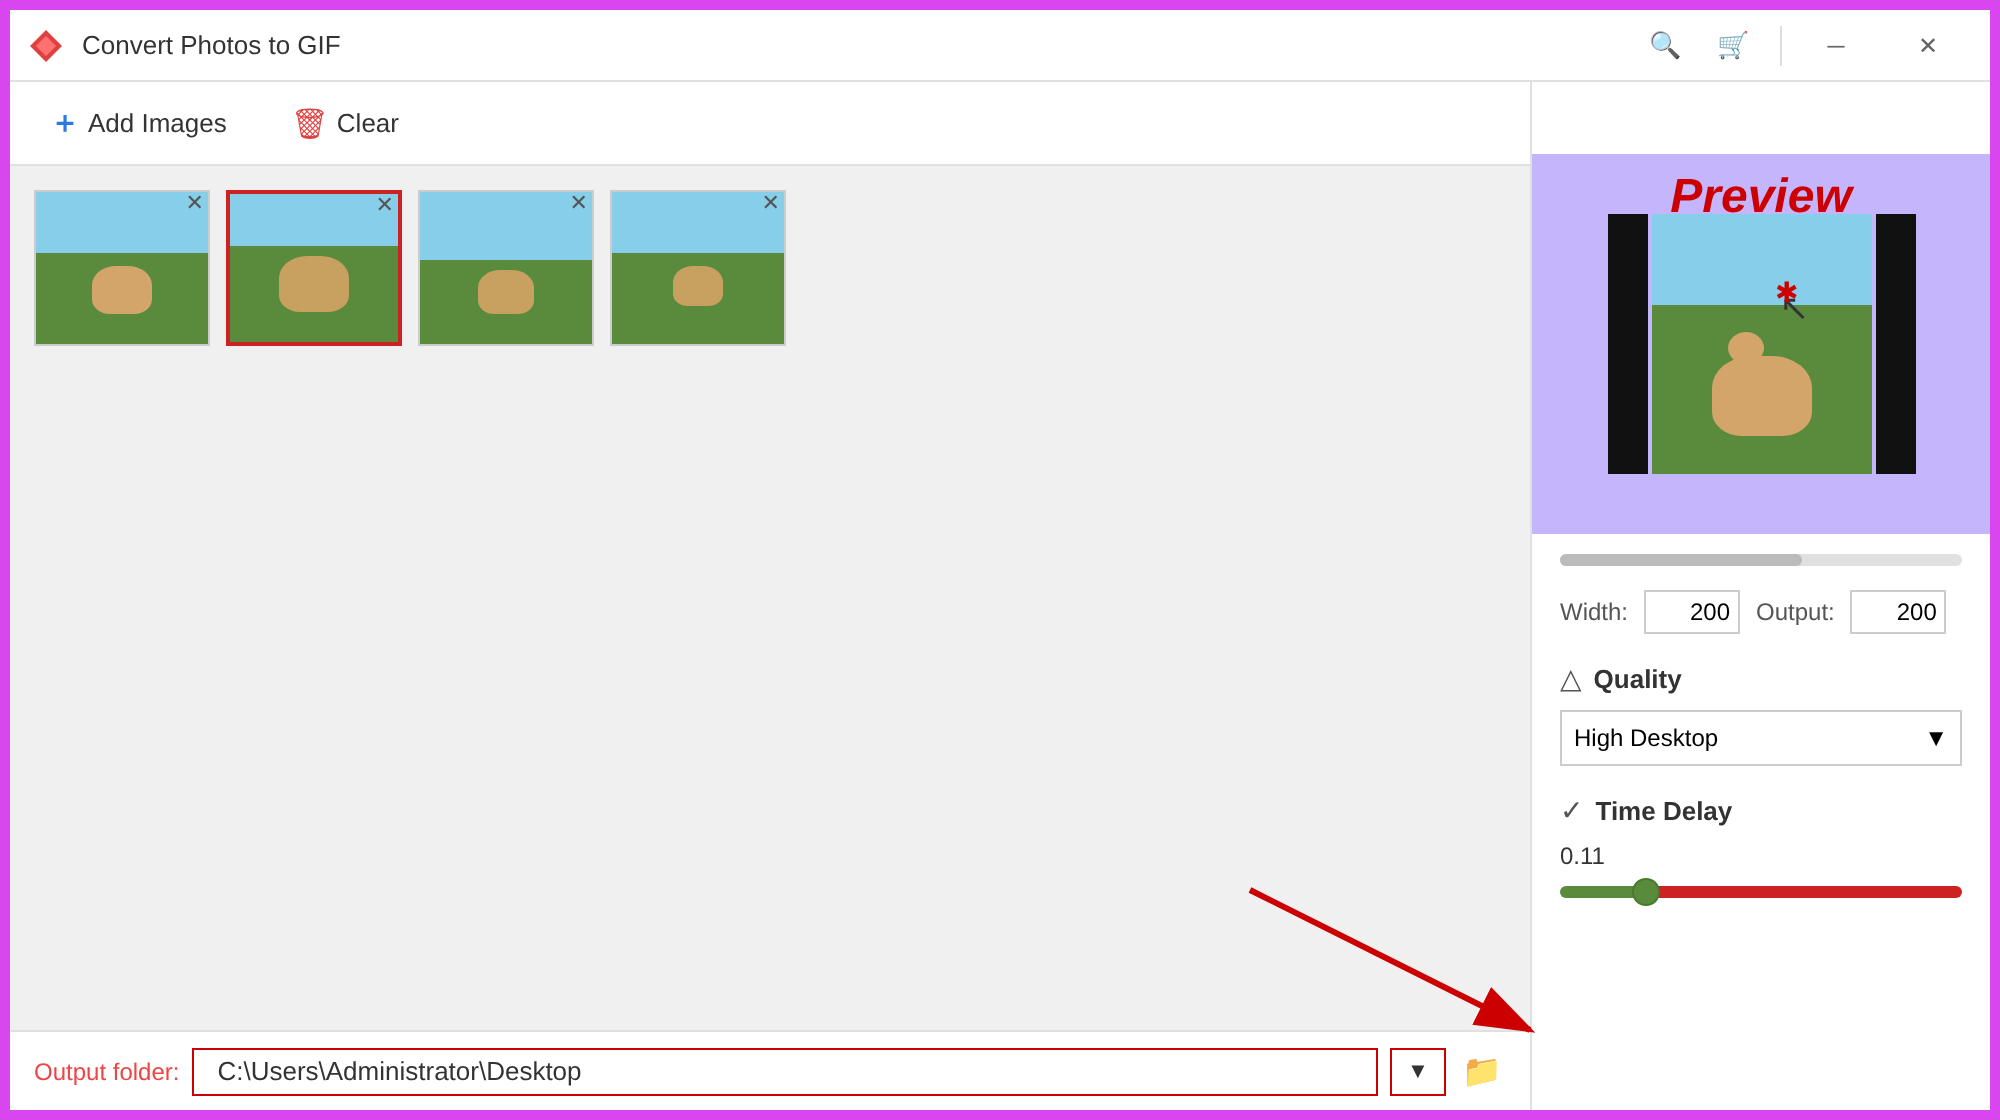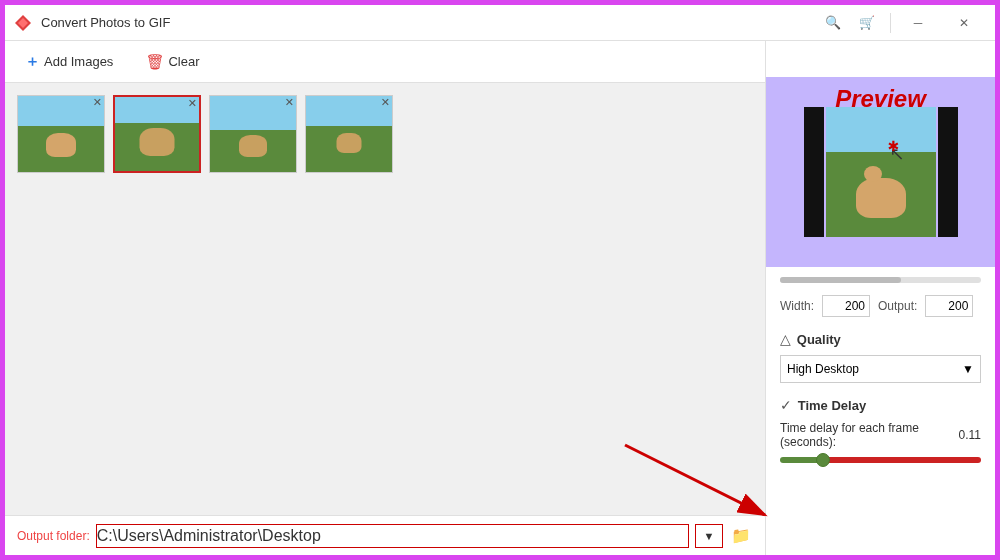--- a/index.html
+++ b/index.html
@@ -179,22 +179,22 @@
     }
     .output-label {
       font-size: 12px;
       color: #ef4444;
       white-space: nowrap;
     }
     .output-input {
       flex: 1;
       height: 24px;
       border: 1px solid #cc0000;
-      padding: 0 0;
-      font-size: 16px;
+      padding: 0 12px;
+      font-size: 13px;
       color: #333;
       outline: none;
     }
     .output-dropdown {
       height: 24px;
       width: 28px;
       border: 1px solid #cc0000;
       background: #fff;
       cursor: pointer;
       display: flex;
@@ -540,21 +540,20 @@
           <span>High Desktop</span>
           <span>▼</span>
         </div>
 
         <div class="time-delay-section">
           <div class="section-header">
             <span class="section-icon">✓</span>
             <span class="section-title">Time Delay</span>
           </div>
           <div class="time-delay-row">
-            <span class="delay-value">Time delay for each frame (seconds):</span>
             <span class="delay-value" style="white-space:nowrap;">0.11</span>
           </div>
           <div class="delay-slider">
             <div class="delay-slider-thumb"></div>
           </div>
         </div>
 
       </div>
 
 

